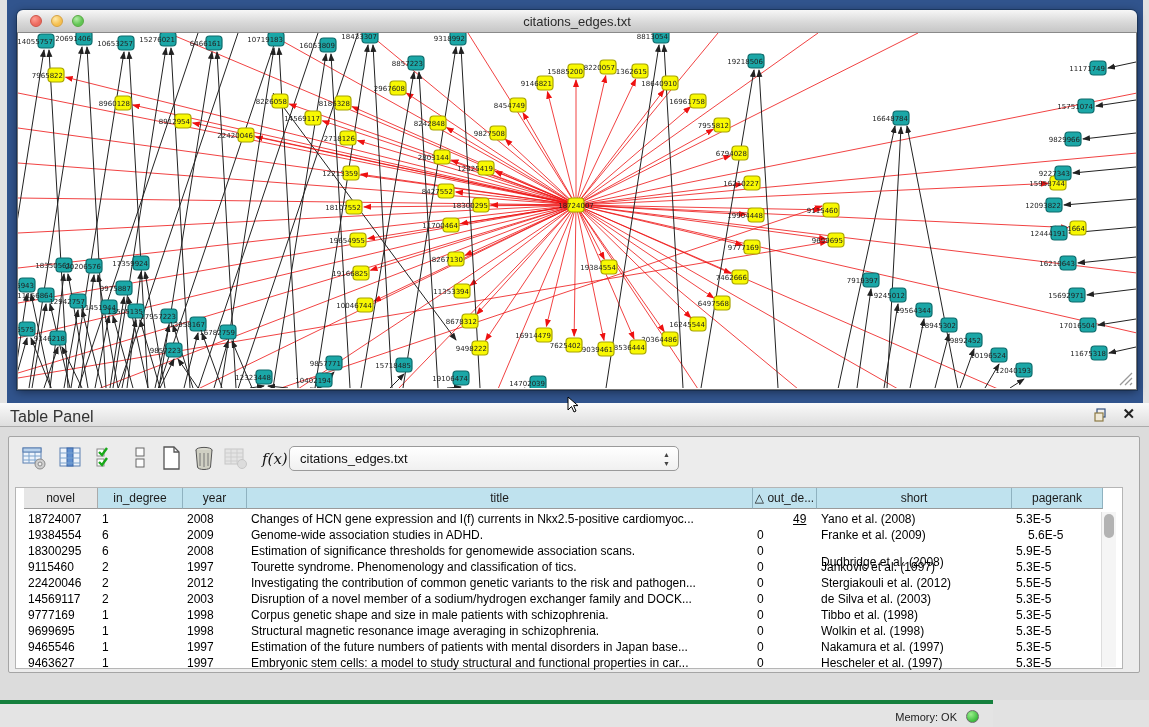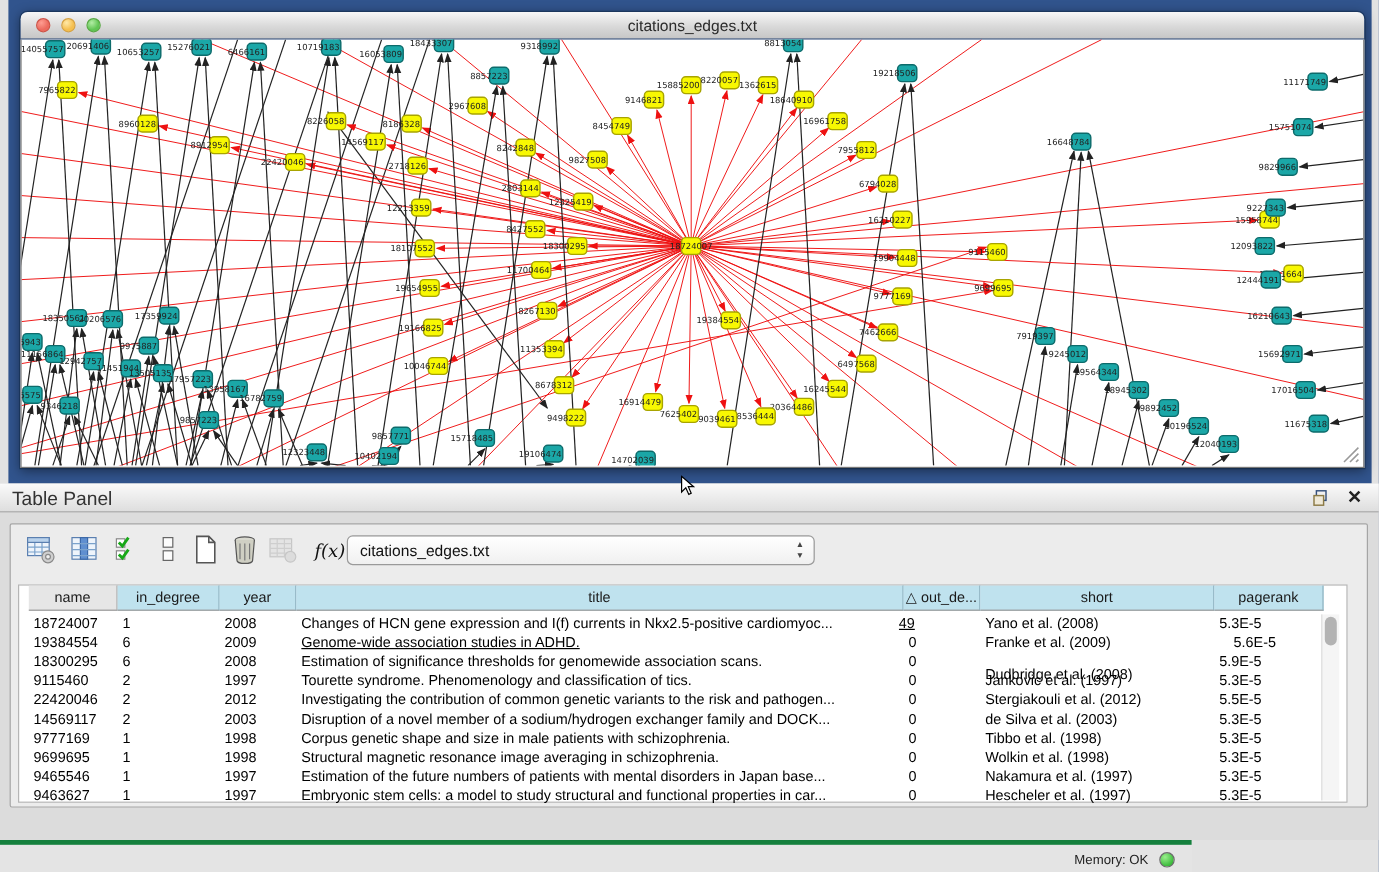--- a/index.html
+++ b/index.html
@@ -719,43 +719,43 @@
       </svg>
       <span class="fx-label" style="left:249px">f(x)</span>
       <div class="dropdown">
         <span>citations_edges.txt</span>
         <div class="dd-arrows">▲<br>▼</div>
       </div>
     </div>
 
     <div class="grid">
       <div id="tbl-header">
-          <div class="hdr-cell hdr-name" style="left: 8px; width: 74px;">name</div>
+          <div class="hdr-cell hdr-name" style="left: 8px; width: 74px;">novel</div>
           <div class="hdr-cell" style="left: 82px; width: 85px;">in_degree</div>
           <div class="hdr-cell" style="left: 167px; width: 64px;">year</div>
           <div class="hdr-cell" style="left: 231px; width: 506px;">title</div>
           <div class="hdr-cell" style="left: 737px; width: 64px;">△ out_de...</div>
           <div class="hdr-cell" style="left: 801px; width: 195px;">short</div>
           <div class="hdr-cell" style="left: 996px; width: 91px;">pagerank</div>
         </div>
       <div id="tbl-rows">
           <div>
             <div class="row-cell" style="left: 12px; top: 23px; width: 68px;">18724007</div>
             <div class="row-cell" style="left: 86px; top: 23px; width: 79px;">1</div>
             <div class="row-cell" style="left: 171px; top: 23px; width: 58px;">2008</div>
             <div class="row-cell" style="left: 235px; top: 23px; width: 500px;">Changes of HCN gene expression and I(f) currents in Nkx2.5-positive cardiomyoc...</div>
-            <div class="row-cell" style="left: 733px; top: 23px; width: 58px; text-decoration: underline;">49</div>
+            <div class="row-cell" style="left: 777px; top: 23px; width: 58px; text-decoration: underline;">49</div>
             <div class="row-cell" style="left: 805px; top: 23px; width: 189px;">Yano et al. (2008)</div>
             <div class="row-cell" style="left: 1000px; top: 23px; width: 85px;">5.3E-5</div>
           </div>
           <div>
             <div class="row-cell" style="left: 12px; top: 39px; width: 68px;">19384554</div>
             <div class="row-cell" style="left: 86px; top: 39px; width: 79px;">6</div>
             <div class="row-cell" style="left: 171px; top: 39px; width: 58px;">2009</div>
-            <div class="row-cell" style="left: 235px; top: 39px; width: 500px; text-decoration: underline;">Genome-wide association studies in ADHD.</div>
+            <div class="row-cell" style="left: 235px; top: 39px; width: 500px;">Genome-wide association studies in ADHD.</div>
             <div class="row-cell" style="left: 741px; top: 39px; width: 58px;">0</div>
             <div class="row-cell" style="left: 805px; top: 39px; width: 189px;">Franke et al. (2009)</div>
             <div class="row-cell" style="left: 1000px; top: 39px; width: 85px; margin-left: 12px;">5.6E-5</div>
           </div>
           <div>
             <div class="row-cell" style="left: 12px; top: 55px; width: 68px;">18300295</div>
             <div class="row-cell" style="left: 86px; top: 55px; width: 79px;">6</div>
             <div class="row-cell" style="left: 171px; top: 55px; width: 58px;">2008</div>
             <div class="row-cell" style="left: 235px; top: 55px; width: 500px;">Estimation of significance thresholds for genomewide association scans.</div>
             <div class="row-cell" style="left: 741px; top: 55px; width: 58px;">0</div>

